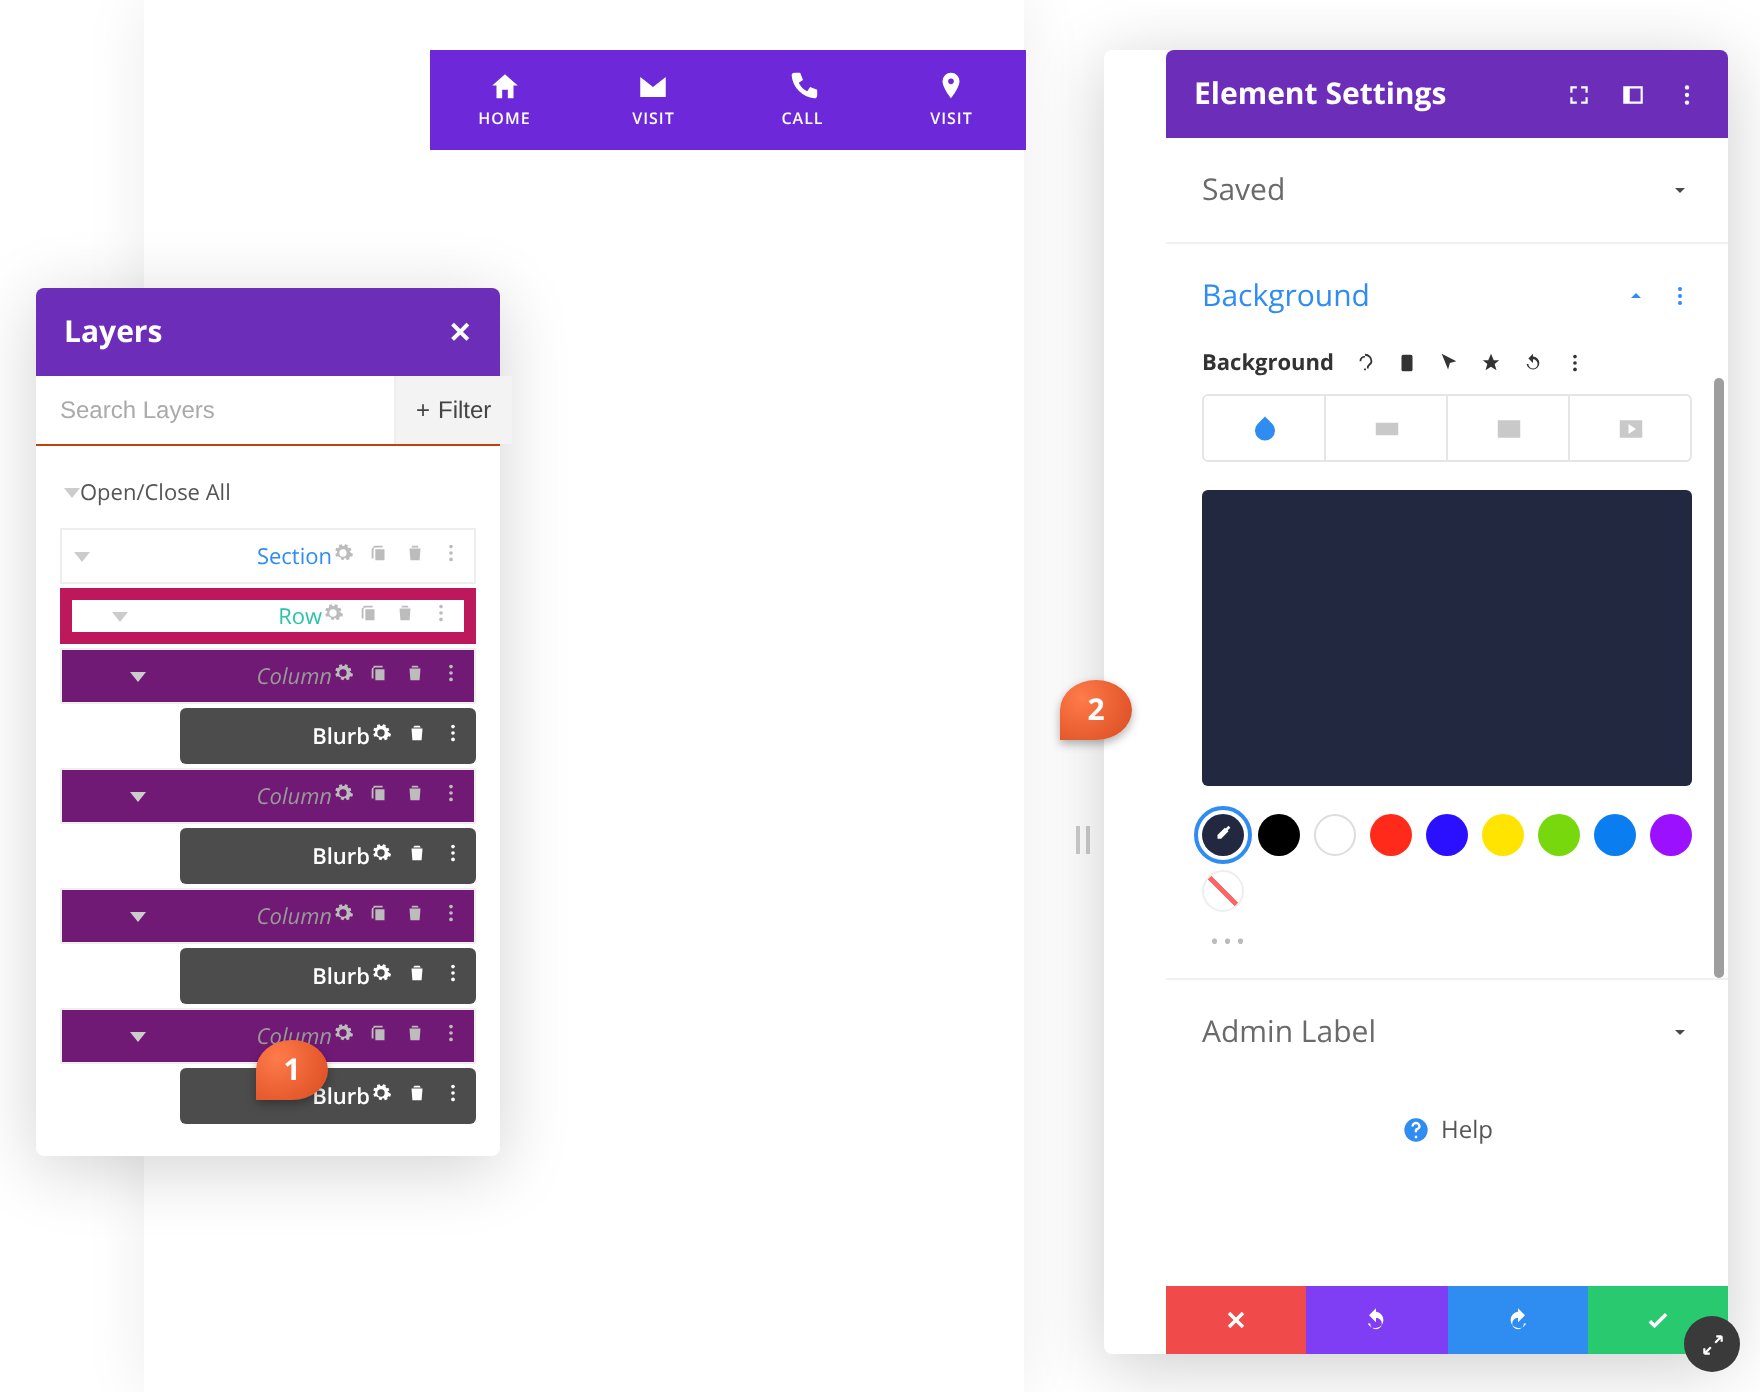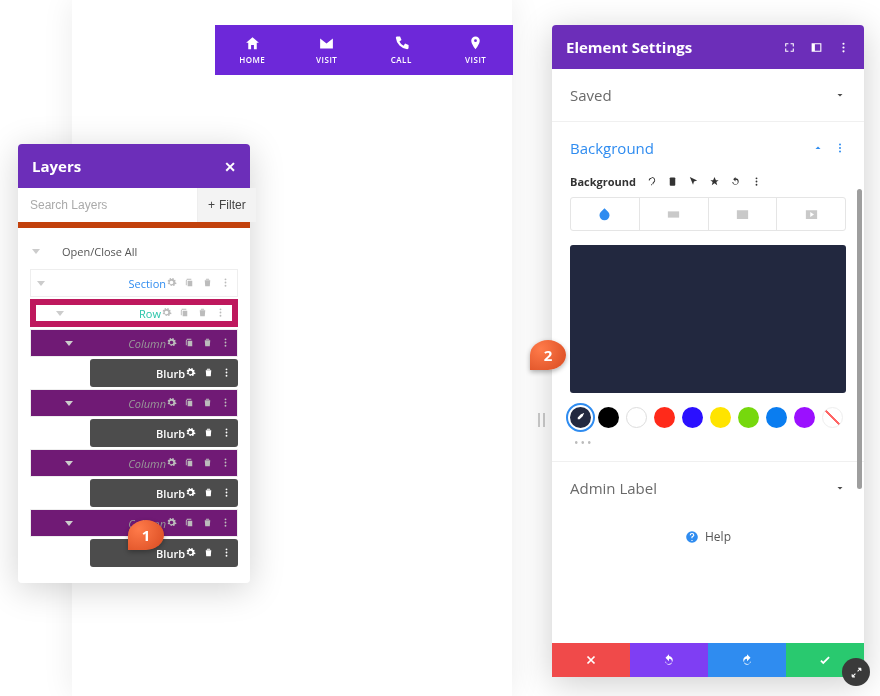--- a/index.html
+++ b/index.html
@@ -68,21 +68,21 @@
       font-weight: 700;
       font-size: 15px;
       border-top-left-radius: 4px;
       border-top-right-radius: 4px;
     }
     .layers-header .close { font-size: 14px; cursor: pointer; }
 
     .layers-toolbar {
       display: flex;
       align-items: stretch;
-      border-bottom: 6px solid #c2410c;
+      border-bottom: 1px solid #c2410c;
     }
     .layers-search {
       flex: 1;
       border: none;
       padding: 10px 12px;
       font-size: 12px;
       color: #888;
       outline: none;
     }
     .layers-search::placeholder { color: #aaa; }
@@ -98,21 +98,21 @@
       gap: 4px;
     }
 
     .layers-body { padding: 10px 12px 14px; }
     .openclose-row {
       font-size: 11px;
       color: #555;
       padding: 6px 2px 10px 2px;
       display: flex;
       align-items: center;
-      gap: 22px;
+      gap: 0;
     }
     .caret-sm {
       width: 0; height: 0;
       border-left: 4px solid transparent;
       border-right: 4px solid transparent;
       border-top: 5px solid #ccc;
     }
 
     .layer-row {
       position: relative;
@@ -188,20 +188,21 @@
       position: absolute;
       right: 16px;
       top: 25px;
       width: 312px;
       background: #fff;
       box-shadow: 0 6px 35px rgba(0,0,0,.2);
       border-radius: 4px;
       display: flex;
       flex-direction: column;
       height: 652px;
+      padding-left: 31px;
     }
     .settings-header {
       background: #6c2eb9;
       color: #fff;
       padding: 12px 14px;
       display: flex;
       justify-content: space-between;
       align-items: center;
       border-top-left-radius: 4px;
       border-top-right-radius: 4px;

